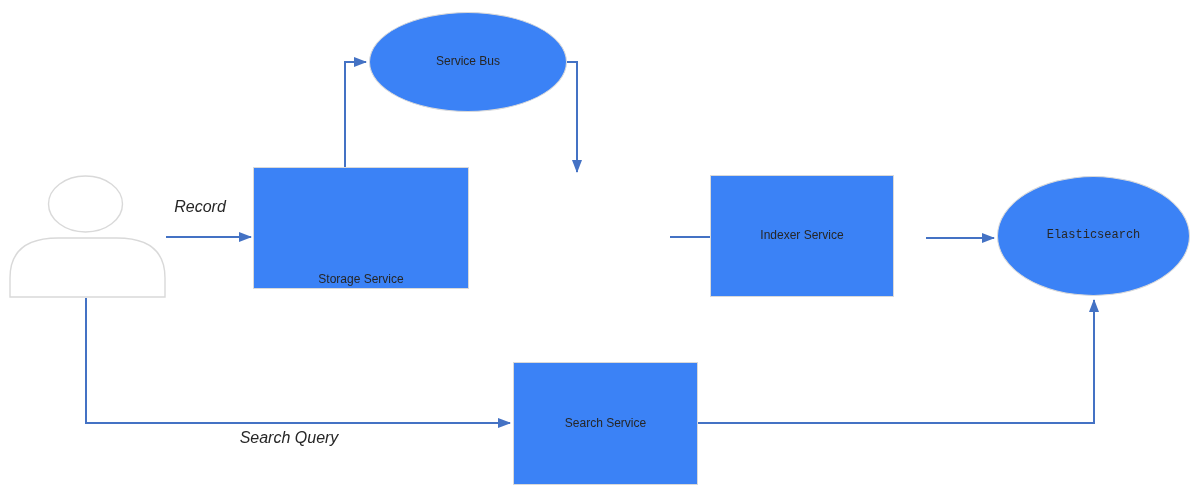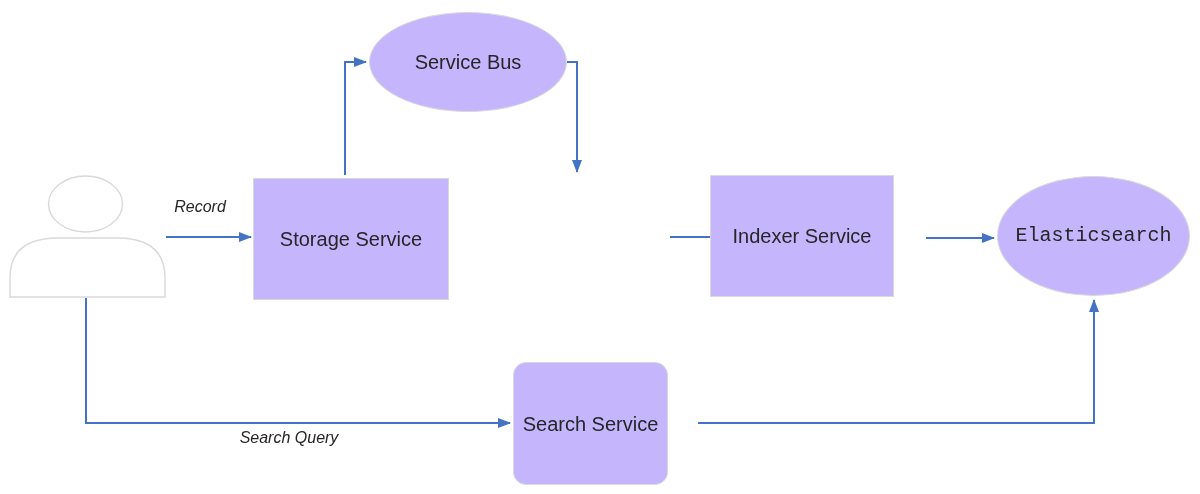--- a/index.html
+++ b/index.html
@@ -40,45 +40,45 @@
     stroke: var(--shape-border);
     stroke-width: 1.4;
   }
 
   .node {
     position: absolute;
     display: flex;
     align-items: center;
     justify-content: center;
     text-align: center;
-    background: #c4b5fd;
+    background: #3b82f6;
     border: 1px solid var(--shape-border);
     color: var(--text);
-    font-size: 20px;
+    font-size: 12px;
     line-height: 1.3;
   }
   .node--ellipse {
     border-radius: 50%;
   }
   .node__label { display: inline-block; }
   .node__label--narrow { max-width: 130px; }
 
   .edge-label {
     position: absolute;
     color: var(--text);
     font-size: 16px;
     text-align: center;
     font-style: italic;
   }
 
   
-  #node-storage        { left: 253px; top: 178px; width: 196px; height: 122px; }
+  #node-storage        { left: 253px; top: 167px; width: 216px; height: 122px; align-items: flex-end; }
   #node-indexer-queue  { left: 485px; top: 175px; width: 185px; height: 122px; }
   #node-indexer        { left: 710px; top: 175px; width: 184px; height: 122px; }
-  #node-search         { left: 513px; top: 362px; width: 155px; height: 123px; border-radius: 13px; }
+  #node-search         { left: 513px; top: 362px; width: 185px; height: 123px; }
   #node-service-bus    { left: 369px; top: 12px;  width: 198px; height: 100px; }
   #node-elasticsearch  { left: 997px; top: 176px; width: 193px; height: 120px; font-family: Liberation Mono, monospace; }
 
   #label-record        { left: 150px; top: 198px; width: 100px; }
   #label-search-query  { left: 229px; top: 429px; width: 120px; }
 </style>
 </head>
 <body>
 
 <div class="canvas">

